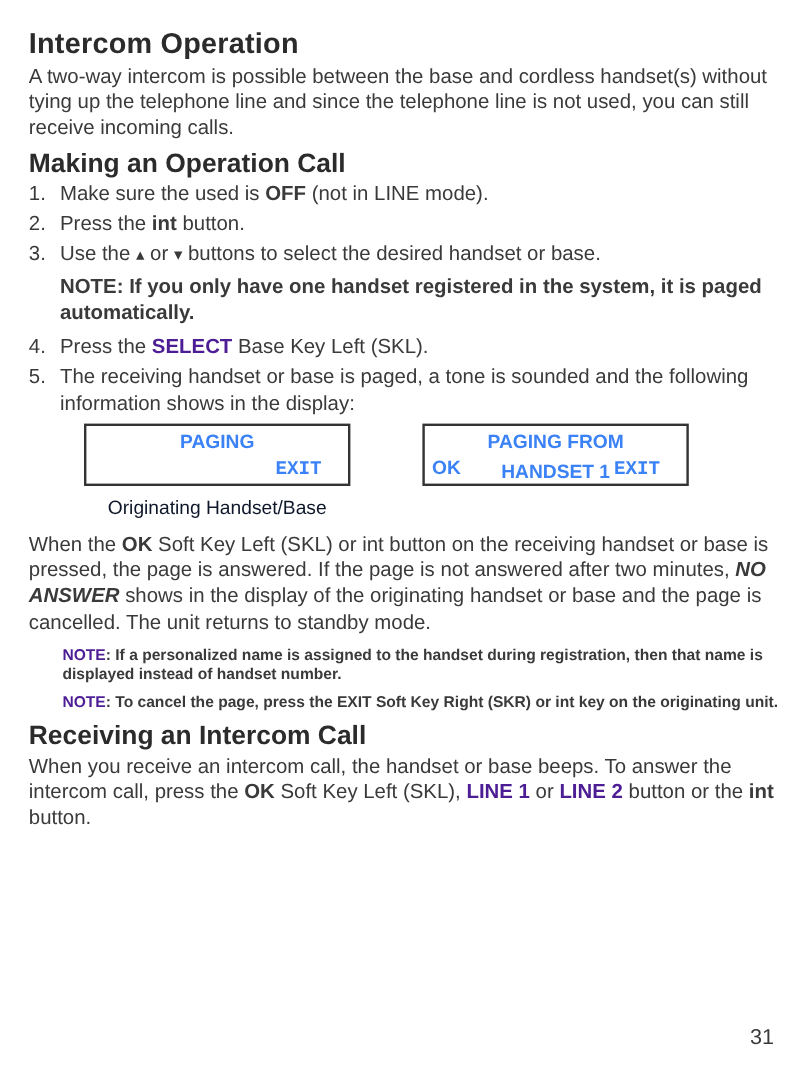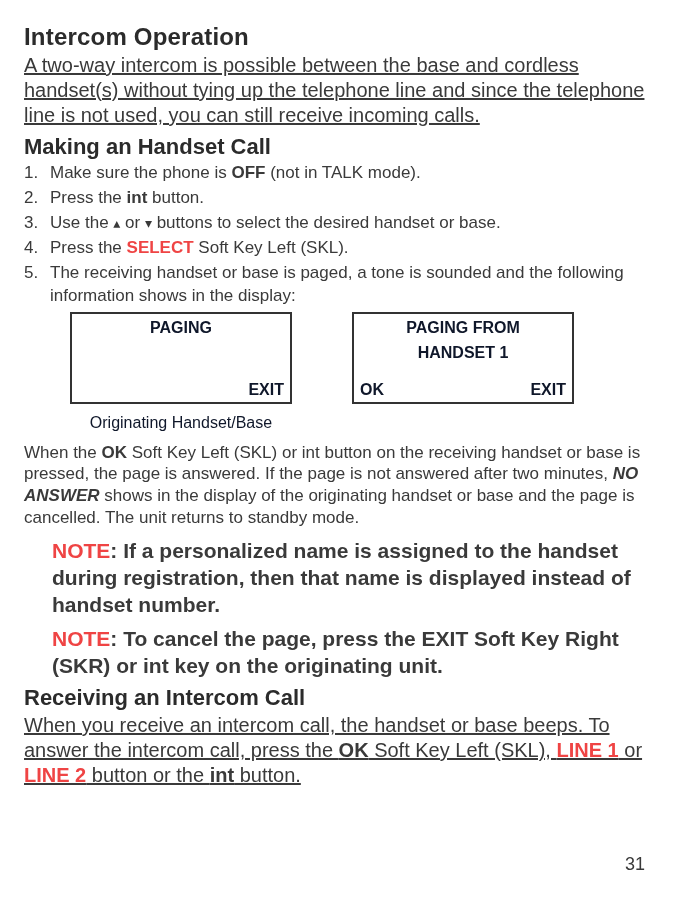--- a/index.html
+++ b/index.html
@@ -21,25 +21,24 @@
       margin-top: 11px;
     }
     h2 {
       font-size: 22px;
       font-weight: bold;
       color: #2b2b2b;
       margin-top: 6px;
       margin-bottom: 2px;
     }
     .intro {
-      font-size: 20px;
+      font-size: 17px;
       line-height: 1.25;
       color: #3a3a3a;
       margin-bottom: 4px;
-      text-decoration: underline;
     }
     ol.steps {
       list-style: none;
       padding-left: 0;
       font-size: 17px;
       line-height: 1.35;
     }
     ol.steps > li {
       display: flex;
       margin-bottom: 2px;
@@ -49,40 +48,40 @@
       flex-shrink: 0;
     }
     ol.steps .content { flex: 1; }
     .sub-note {
       font-weight: bold;
       margin-top: 4px;
       margin-bottom: 4px;
       font-size: 17px;
       line-height: 1.3;
     }
-    .red { color: #ef4444; font-weight: bold; }
+    .red { color: #4c1d95; font-weight: bold; }
     strong.em { font-weight: bold; font-style: italic; }
     .tri-up::before { content: "▴"; font-size: 14px; }
     .tri-down::before { content: "▾"; font-size: 14px; }
     .display-row {
       display: flex;
       gap: 60px;
       margin-top: 4px;
       margin-left: 46px;
       margin-bottom: 10px;
     }
     .display-col { text-align: center; }
     .display-box {
       border: 2px solid #333;
       width: 222px;
-      height: 92px;
+      height: 52px;
       position: relative;
       font-weight: bold;
       font-size: 16px;
-      color: #0f172a;
+      color: #3b82f6;
     }
     .display-box .line1 {
       position: absolute;
       top: 5px;
       left: 0; right: 0;
       text-align: center;
     }
     .display-box .line2 {
       position: absolute;
       top: 30px;
@@ -90,80 +89,82 @@
       text-align: center;
     }
     .display-box .bl {
       position: absolute;
       bottom: 3px;
       left: 6px;
     }
     .display-box .br {
       position: absolute;
       bottom: 3px;
-      right: 6px;
+      right: 22px;
+      font-family: Liberation Mono, monospace;
     }
     .caption {
       font-size: 16px;
       margin-top: 10px;
       color: #0f172a;
     }
     .para {
       font-size: 17px;
       line-height: 1.28;
       margin-top: 6px;
     }
     .note-block {
       margin-left: 28px;
       margin-top: 8px;
       font-weight: bold;
-      font-size: 21px;
+      font-size: 13px;
       line-height: 1.3;
     }
     .note-block .red { font-weight: bold; }
     .note-block + .note-block { margin-top: 6px; }
     .page-num {
       position: absolute;
       bottom: 22px;
       right: 30px;
       font-size: 18px;
       color: #3a3a3a;
     }
   </style>
 </head>
 <body>
 
 <h1>Intercom Operation</h1>
 <p class="intro">A two-way intercom is possible between the base and cordless handset(s) without tying up the telephone line and since the telephone line is not used, you can still receive incoming calls.</p>
 
-<h2>Making an Handset Call</h2>
+<h2>Making an Operation Call</h2>
 
 <ol class="steps">
   <li>
     <span class="num">1.</span>
     <span class="content">
-      <span>Make sure the phone is </span><b>OFF</b><span> (not in TALK mode).</span>
+      <span>Make sure the used is </span><b>OFF</b><span> (not in LINE mode).</span>
     </span>
   </li>
   <li>
     <span class="num">2.</span>
     <span class="content">
       <span>Press the </span><b>int</b><span> button.</span>
     </span>
   </li>
   <li>
     <span class="num">3.</span>
     <span class="content">
       <span>Use the </span><span class="tri-up"></span><span> or </span><span class="tri-down"></span><span> buttons to select the desired handset or base.</span>
+      <div class="sub-note">NOTE: If you only have one handset registered in the system, it is paged automatically.</div>
     </span>
   </li>
   <li>
     <span class="num">4.</span>
     <span class="content">
-      <span>Press the </span><span class="red">SELECT</span><span> Soft Key Left (SKL).</span>
+      <span>Press the </span><span class="red">SELECT</span><span> Base Key Left (SKL).</span>
     </span>
   </li>
   <li>
     <span class="num">5.</span>
     <span class="content">The receiving handset or base is paged, a tone is sounded and the following information shows in the display:</span>
   </li>
 </ol>
 
 <div class="display-row">
   <div class="display-col">

